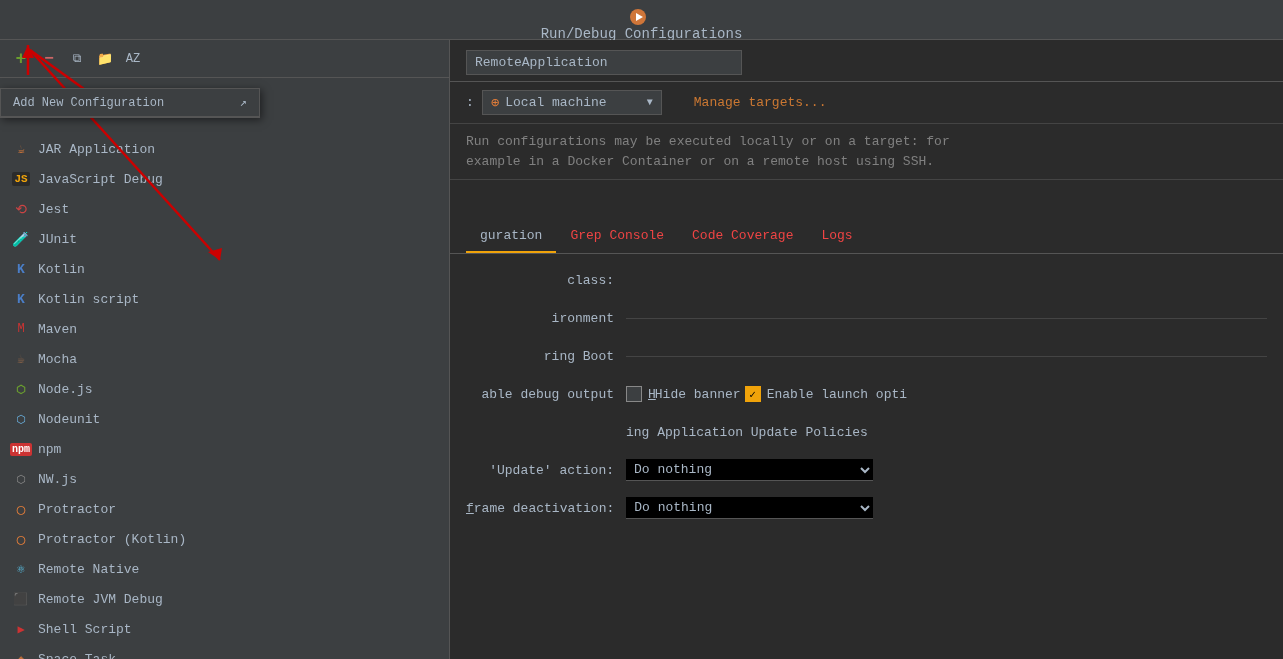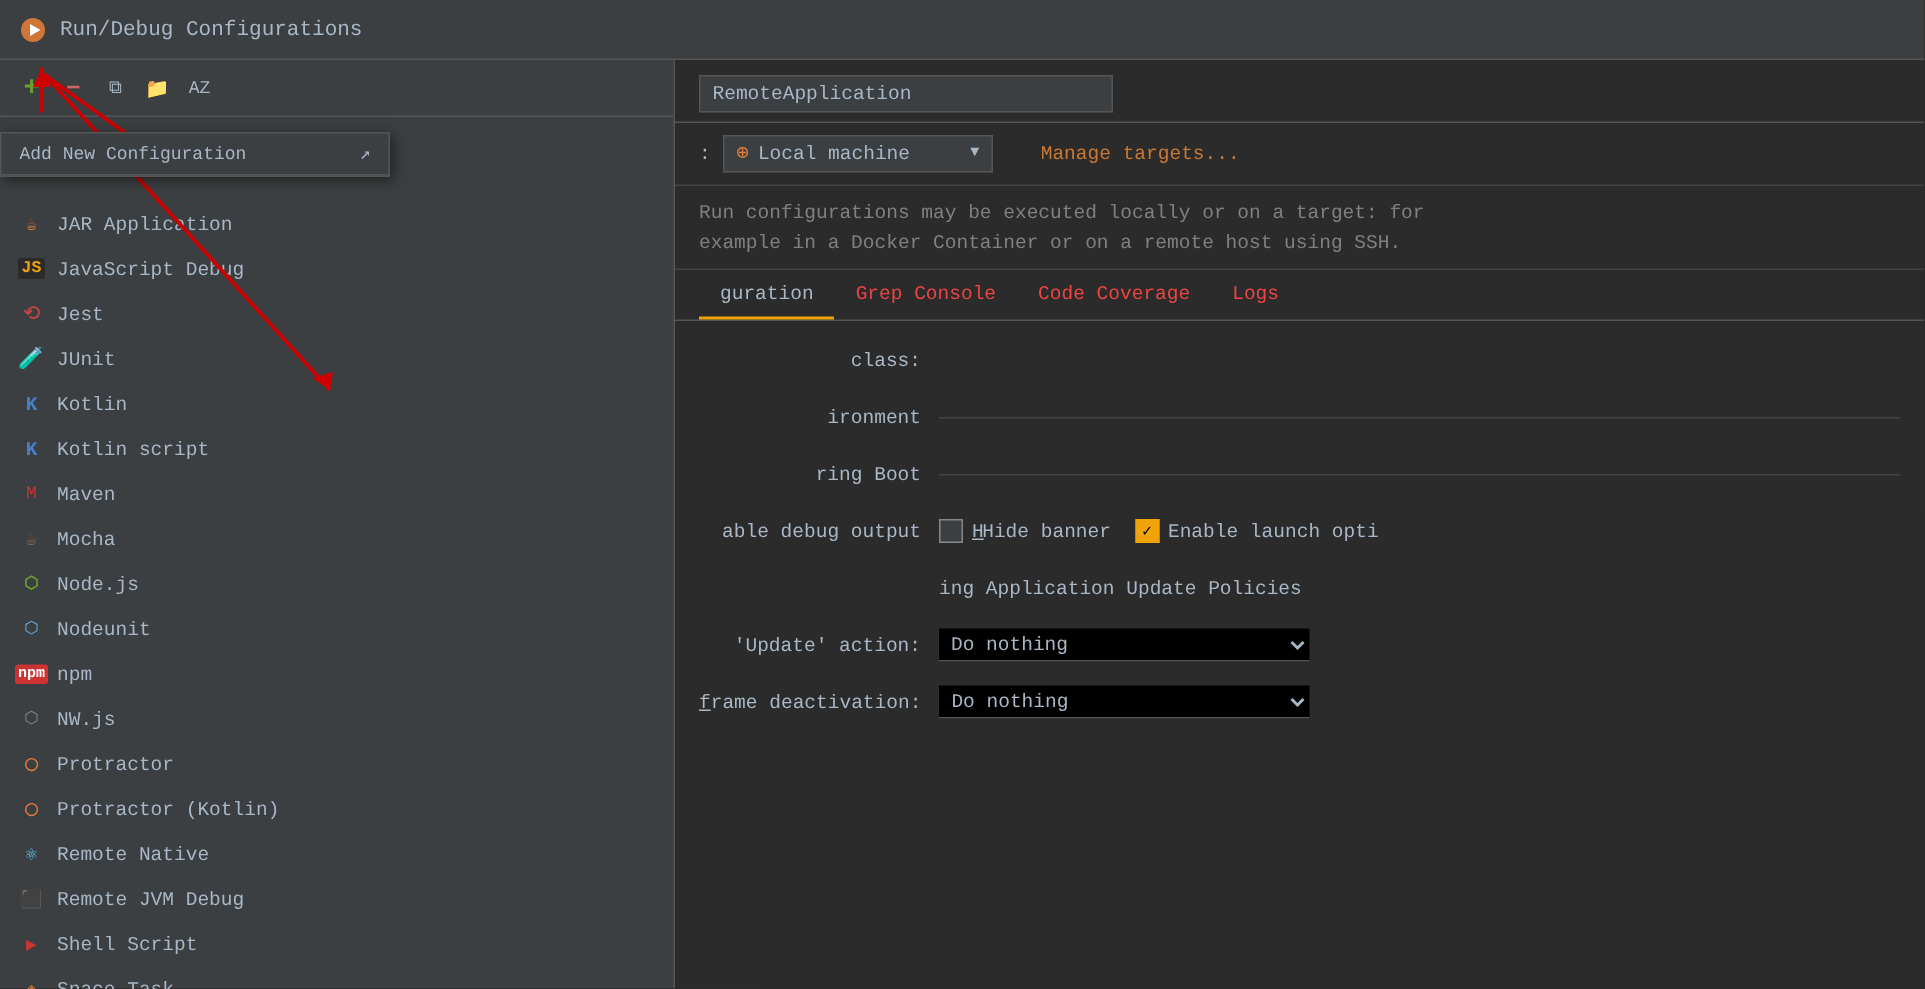--- a/index.html
+++ b/index.html
@@ -14,20 +14,21 @@
     }
 
     
     .title-bar {
       display: flex;
       align-items: center;
       background: #3c3f41;
       padding: 8px 12px;
       border-bottom: 1px solid #555;
       height: 40px;
+      flex-direction: column;
     }
     .title-bar-icon {
       width: 20px;
       height: 20px;
       margin-right: 8px;
       display: flex;
       align-items: center;
       justify-content: center;
     }
     .title-bar-text {
@@ -209,20 +210,21 @@
       border-bottom: 1px solid #444;
     }
 
     
     .tabs-bar {
       display: flex;
       align-items: flex-end;
       padding: 0 16px;
       border-bottom: 1px solid #555;
       background: #2b2b2b;
+      margin-top: 40px;
     }
     .tab {
       padding: 8px 14px;
       cursor: pointer;
       font-family: 'Courier New', monospace;
       font-size: 13px;
       color: #ef4444;
       border-bottom: 2px solid transparent;
     }
     .tab.active {
@@ -263,21 +265,21 @@
       font-family: 'Courier New', monospace;
       font-size: 13px;
       padding: 3px 8px;
       width: 60%;
     }
 
     
     .checkbox-group {
       display: flex;
       align-items: center;
-      gap: 16px;
+      gap: 4px;
       flex-wrap: wrap;
     }
     .checkbox-item {
       display: flex;
       align-items: center;
       gap: 6px;
       cursor: pointer;
     }
     .checkbox-box {
       width: 16px;

